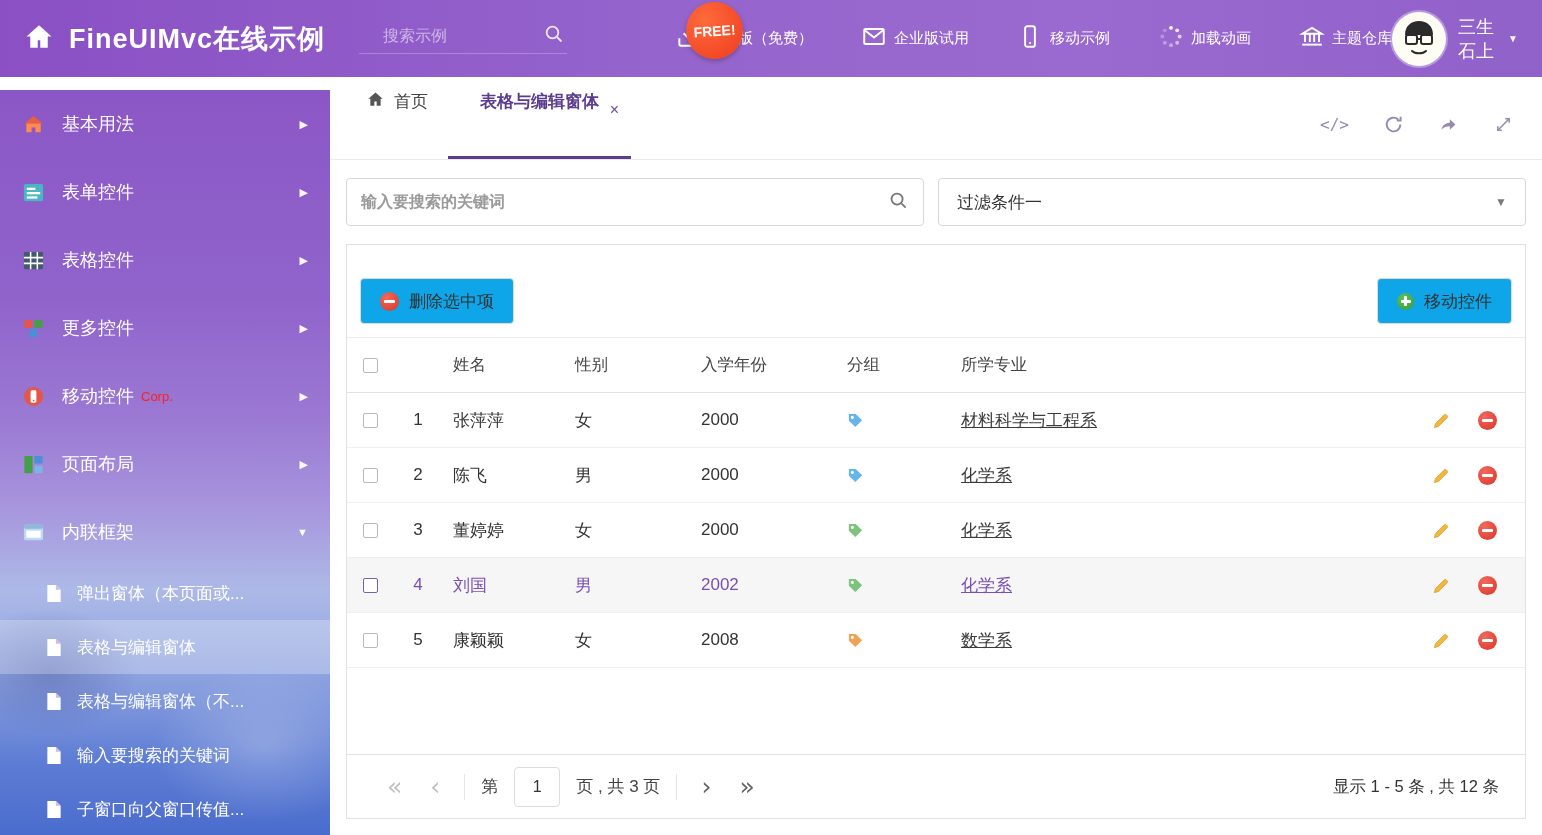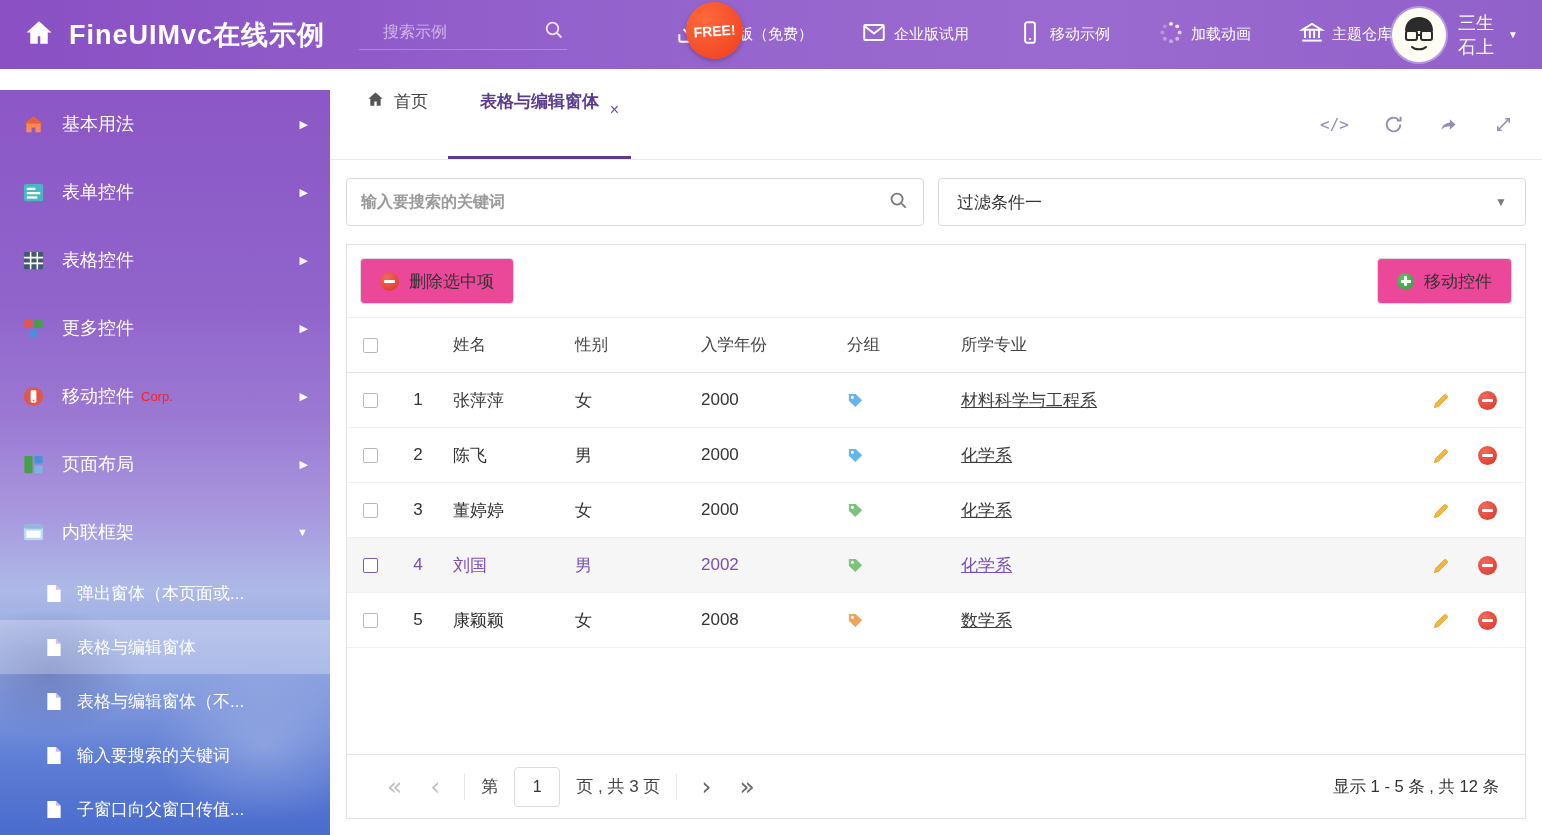--- a/index.html
+++ b/index.html
@@ -1,21 +1,21 @@
 <!DOCTYPE html>
 <html><head>
 <meta charset="utf-8">
 <style>
   * { margin:0; padding:0; box-sizing:border-box; }
   html,body { width:1542px; height:835px; }
   body { font-family:"Liberation Sans","DejaVu Sans",sans-serif; background:#fff; overflow:hidden; }
   .app { position:relative; width:1542px; height:835px; background:#fff; overflow:hidden; }
 
   
-  .top { position:absolute; top:0; left:0; right:0; height:69px;
+  .top { position:absolute; top:0; left:0; right:0; height:77px;
          background:linear-gradient(90deg,#8a50c4 0%, #9565cd 45%, #9a6ad0 70%, #9161ca 100%);
          display:flex; align-items:center; padding:2px 24px; color:#fff; z-index:5; }
   .brand { display:flex; align-items:center; gap:15px; flex:none; }
   .brand h1 { font-size:27px; font-weight:bold; letter-spacing:1px; }
   .hsearch { display:flex; align-items:center; margin-left:34px; width:208px; flex:none;
              border-bottom:1px solid rgba(255,255,255,0.25); padding-bottom:4px; }
   .hsearch input { background:transparent; border:none; outline:none; color:#fff; font-size:16px; width:160px;margin-left:24px; }
   .hsearch input::placeholder { color:rgba(255,255,255,0.55); }
   .free-badge { position:absolute; left:686px; top:2px; width:57px; height:57px; border-radius:50%;
                 background:radial-gradient(circle at 35% 30%, #ff6a3c, #ee3c1d);
@@ -63,21 +63,21 @@
                display:flex; align-items:center; padding:0 14px; flex:none; background:#fff; }
   .searchbox input { flex:1; border:none; outline:none; font-size:16px; color:#0c4a6e;font-weight:bold; }
   .searchbox input::placeholder { color:#9a9a9a; }
   .dropdown { flex:1; height:48px; border:1px solid #d8d8d8; border-radius:4px; background:#fff;
               display:flex; align-items:center; padding:0 18px; font-size:17px; color:#333; cursor:pointer; }
   .dcaret { margin-left:auto; color:#7a7a7a; font-size:12px; }
 
   .panel { flex:1; margin:6px 16px 16px; border:1px solid #e2e2e2; display:flex; flex-direction:column; min-height:0; background:#fff; }
   .toolbar { flex:none; display:flex; align-items:center; padding:13px; }
   .btn { display:inline-flex; align-items:center; gap:10px; height:46px; padding:0 19px;
-         border:1px solid #dcdcdc; border-radius:4px; background:#ec4899; font-size:17px; color:#333; cursor:pointer; }
+         border:1px solid #dcdcdc; border-radius:4px; background:#0ea5e9; font-size:17px; color:#333; cursor:pointer;margin-top:20px; }
   .btn.add { margin-left:auto; }
   .ic-circle { width:19px; height:19px; border-radius:50%; position:relative; flex:none; }
   .ic-minus { background:radial-gradient(circle at 35% 30%, #f06a5d, #da3427); }
   .ic-minus::after { content:""; position:absolute; left:4px; top:8px; width:11px; height:3px; background:#fff; border-radius:1px; }
   .ic-plus { background:radial-gradient(circle at 35% 30%, #5cbf60, #379a3c); width:17px; height:17px; }
   .ic-plus::after { content:""; position:absolute; left:3.5px; top:7px; width:10px; height:3px; background:#fff; border-radius:1px; }
   .ic-plus::before { content:""; position:absolute; left:7px; top:3.5px; width:3px; height:10px; background:#fff; border-radius:1px; }
 
   .grow { display:grid; grid-template-columns:46px 50px 122px 126px 146px 114px 1fr 140px; align-items:center; }
   .ghead { height:56px; border-top:1px solid #ececec; border-bottom:1px solid #e2e2e2; font-size:16.5px; color:#444; }

